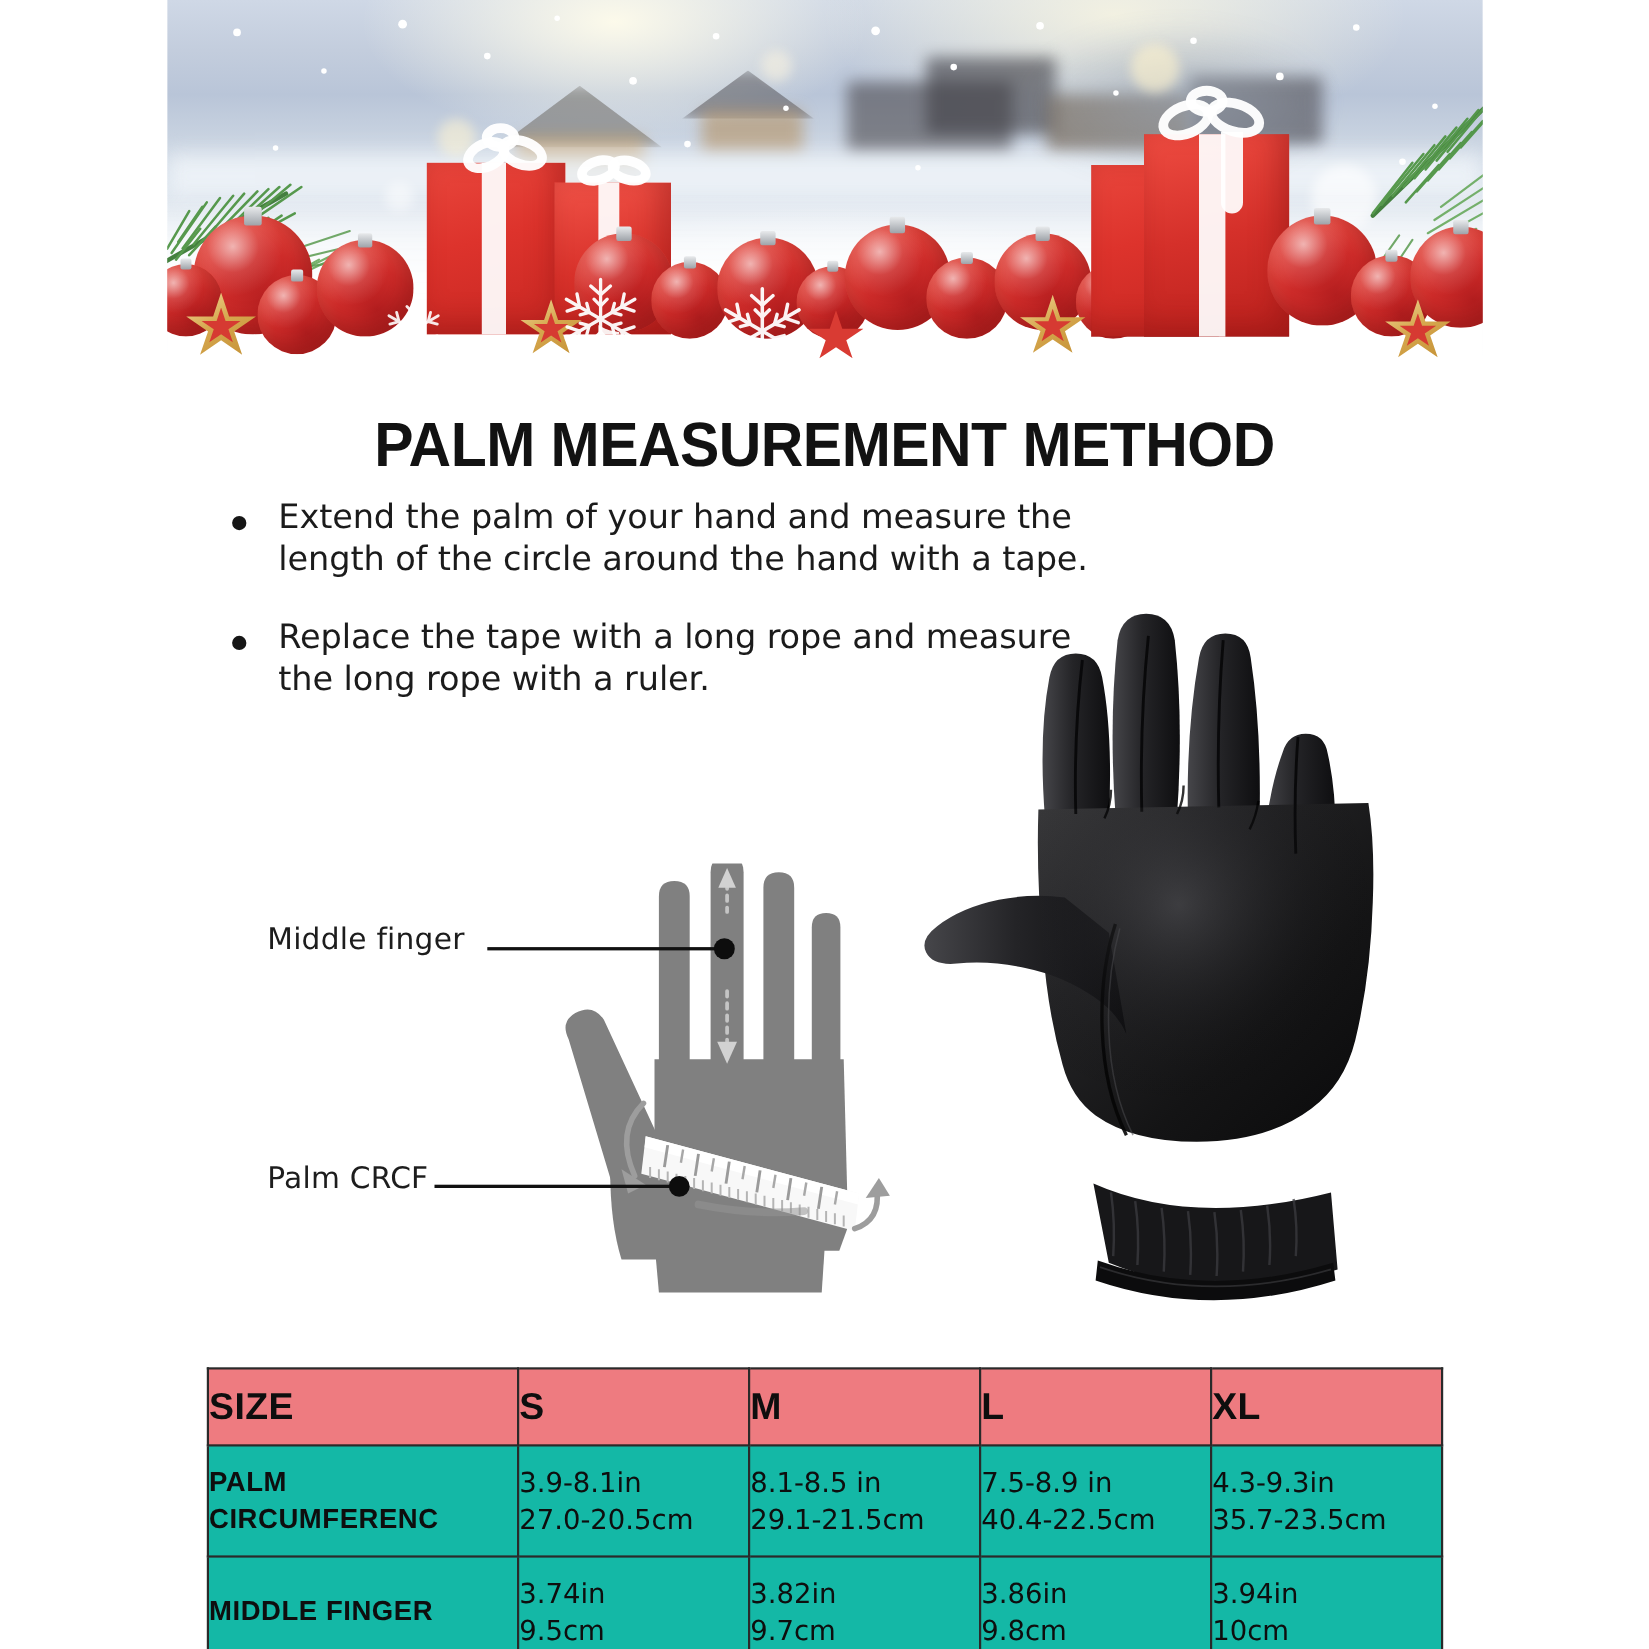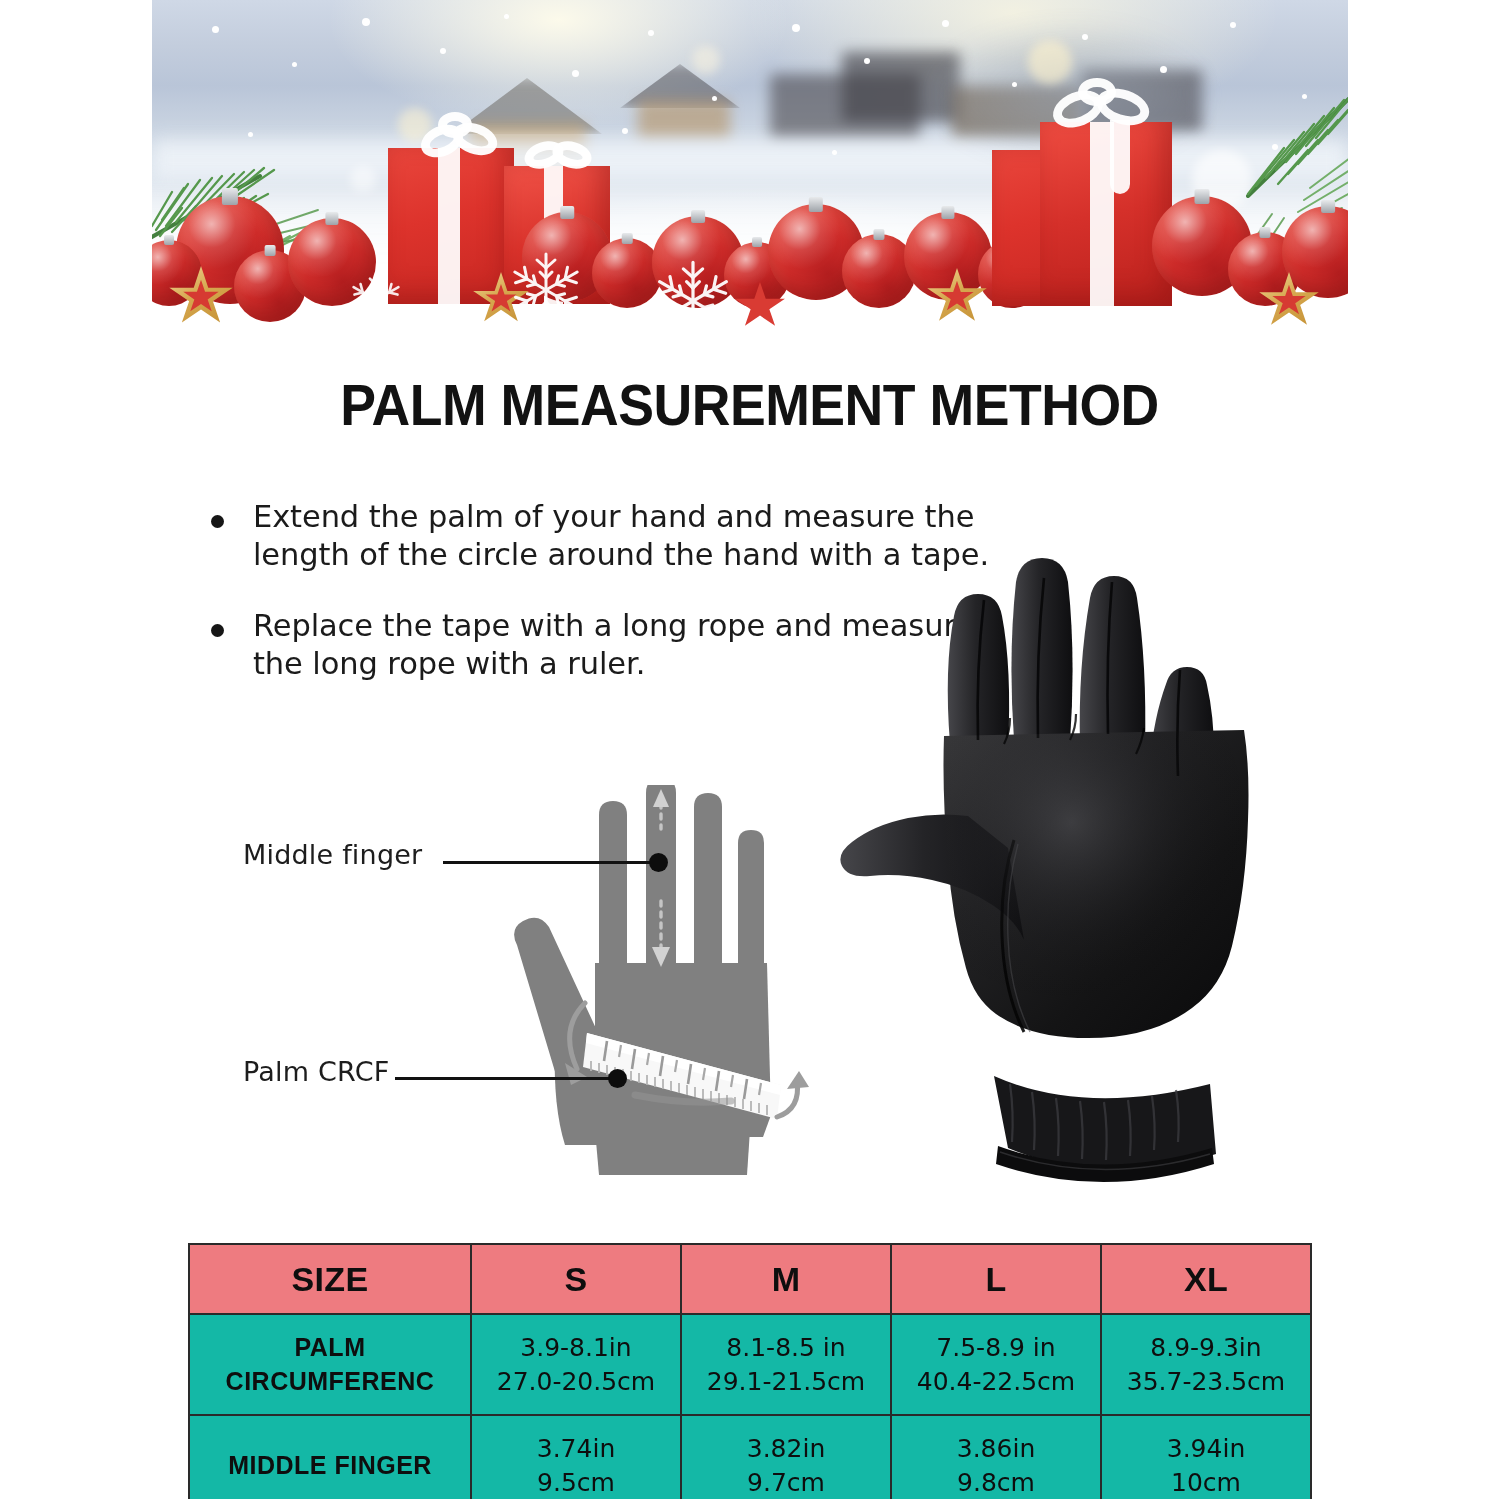--- a/index.html
+++ b/index.html
@@ -84,21 +84,21 @@
     text-align:center;
     font-family:"Liberation Sans Narrow","Liberation Sans", sans-serif;
     font-weight:bold;
     font-size:57px;
     letter-spacing:-0.5px;
     color:#121212;
     transform:scaleX(.94);
   }
 
   
-  .bullets { position:absolute; left:205px; top:498px; width:800px; }
+  .bullets { position:absolute; left:205px; top:452px; width:800px; }
   .bullet-row { position:relative; padding-left:48px; margin-bottom:34px; }
   .bullet-dot {
     position:absolute; left:6px; top:17px;
     width:13px; height:13px; border-radius:50%; background:#161616;
   }
   .bullet-text {
     font-family:"DejaVu Sans", sans-serif;
     font-size:30.5px; line-height:1.235; color:#1b1b1b;
     font-weight:400; letter-spacing:-.1px;
   }
@@ -124,21 +124,21 @@
 
   
   .sizetable {
     position:absolute; left:188px; top:1243px;
     width:1122px;
     border-collapse:collapse;
     table-layout:fixed;
   }
   .sizetable td, .sizetable th {
     border:2.2px solid #2a2a2a;
-    text-align:center; vertical-align:middle;
+    text-align:left; vertical-align:middle;
     color:#0e0e0e;
   }
   .sizetable thead th {
     background:#ee7b80;
     height:70px;
     font-family:"Liberation Sans Narrow","Liberation Sans", sans-serif;
     font-weight:bold;
     font-size:34px;
     letter-spacing:.4px;
   }
@@ -685,21 +685,21 @@
         </td>
         <td class="cell-val">
           <div>8.1-8.5 in</div>
           <div>29.1-21.5cm</div>
         </td>
         <td class="cell-val">
           <div>7.5-8.9 in</div>
           <div>40.4-22.5cm</div>
         </td>
         <td class="cell-val">
-          <div>8.9-9.3in</div>
+          <div>4.3-9.3in</div>
           <div>35.7-23.5cm</div>
         </td>
       </tr>
       <tr>
         <td class="col-label">MIDDLE FINGER</td>
         <td class="cell-val">
           <div>3.74in</div>
           <div>9.5cm</div>
         </td>
         <td class="cell-val">

